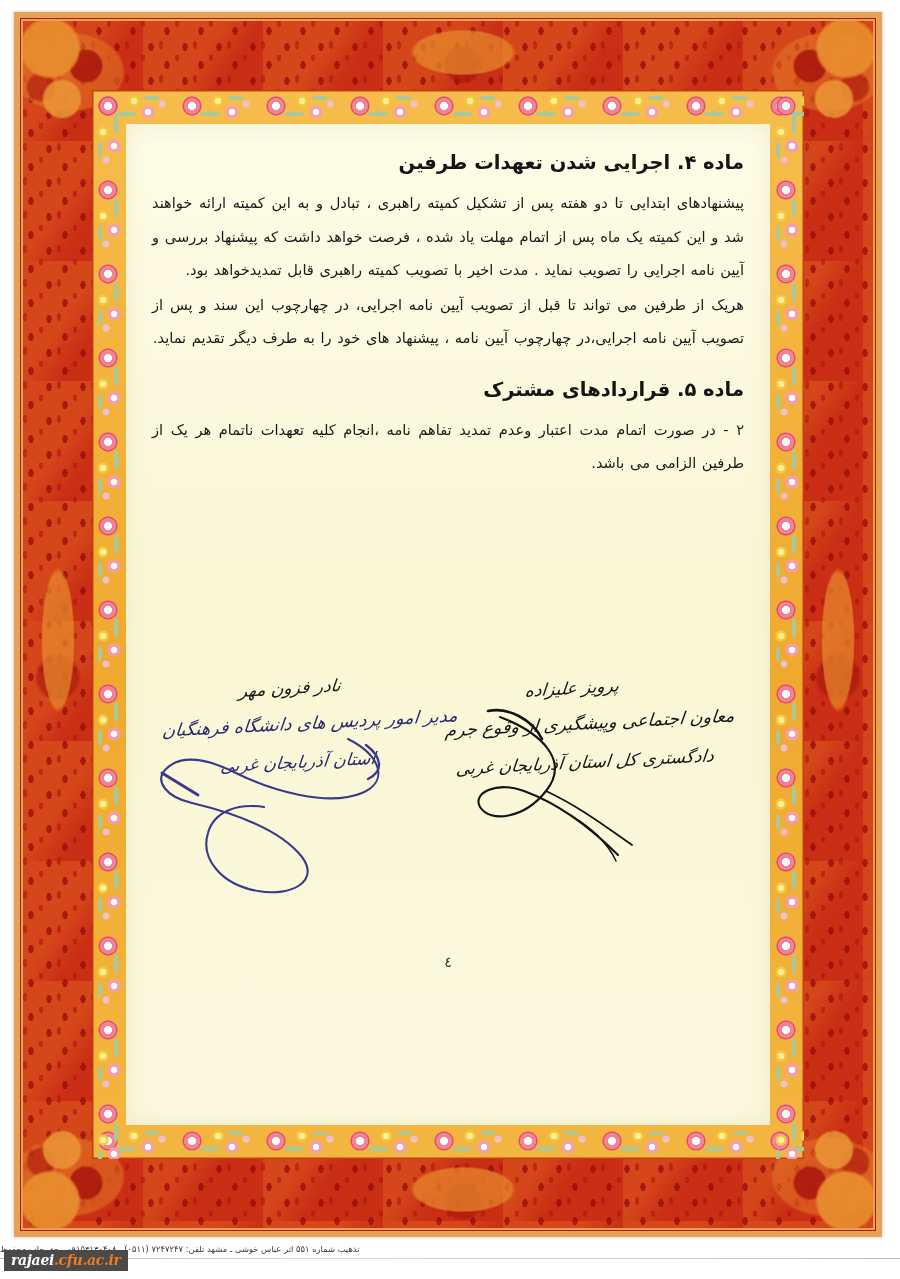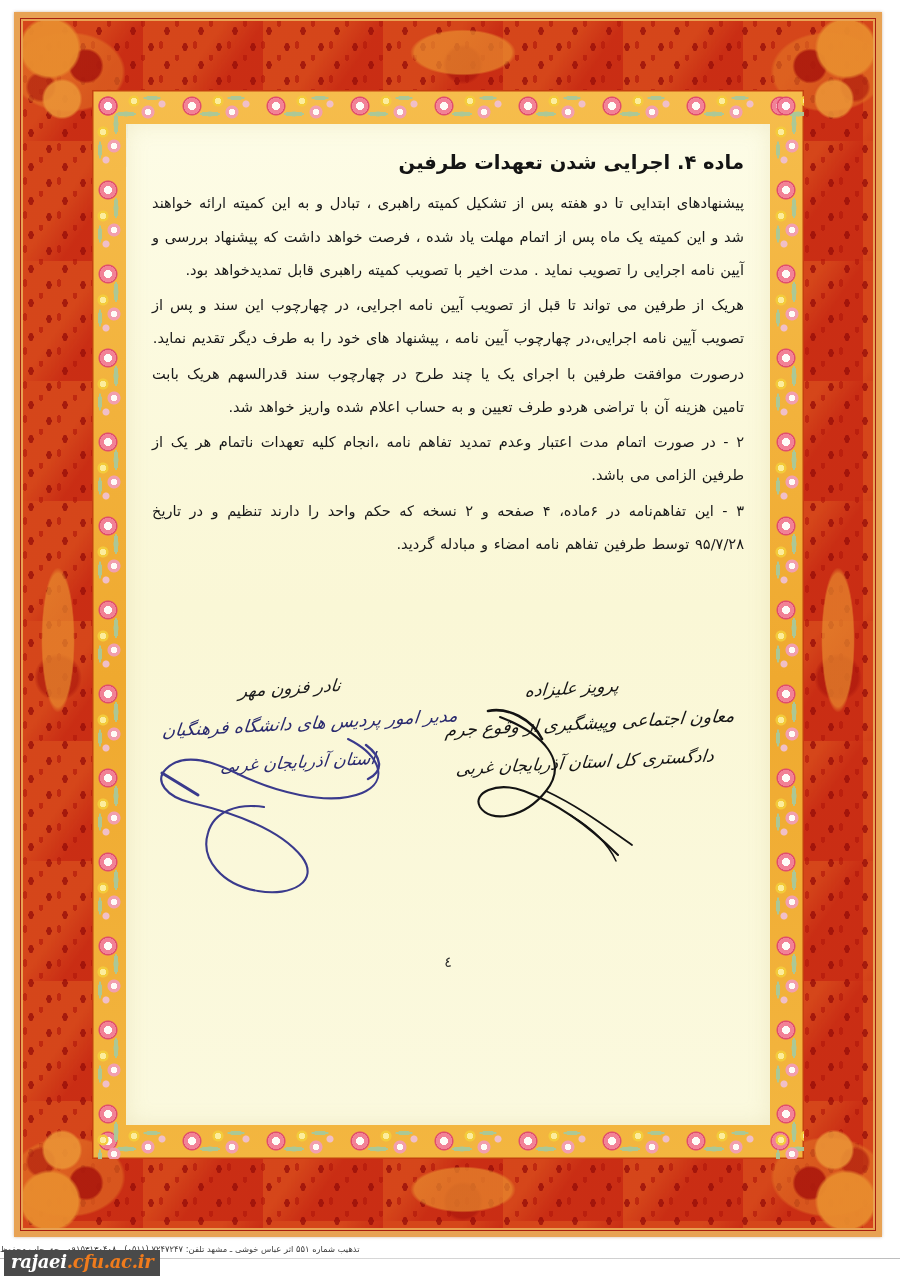--- a/index.html
+++ b/index.html
@@ -255,21 +255,21 @@
   }
   #site-watermark {
     position: absolute;
     left: 4px;
     top: 1250px;
     padding: 2px 7px 3px 7px;
     background: #4a4a4a;
     font-family: "DejaVu Serif", "Liberation Serif", serif;
     font-weight: bold;
     font-style: italic;
-    font-size: 18px;
+    font-size: 14px;
     line-height: 1.15;
     direction: ltr;
     letter-spacing: -.3px;
   }
   .wm-name   { color: #ffffff; }
   .wm-domain { color: #f07b1c; }
 </style>
 </head>
 <body>
 
@@ -297,24 +297,23 @@
     </div>
 
     <div id="paper">
 
       <div id="content">
 
         <h2 class="article-heading" id="heading-article-4">ماده ۴. اجرایی شدن تعهدات طرفین</h2>
         <p class="body-par">پیشنهادهای ابتدایی تا دو هفته پس از تشکیل کمیته راهبری ، تبادل و به این کمیته ارائه خواهند شد و این کمیته یک ماه پس از  اتمام مهلت یاد شده ، فرصت خواهد داشت که پیشنهاد بررسی و آیین نامه اجرایی را تصویب نماید . مدت اخیر با تصویب کمیته راهبری قابل تمدیدخواهد بود.</p>
         <p class="body-par">هریک از طرفین می تواند تا قبل از تصویب آیین نامه اجرایی، در چهارچوب این سند و پس از تصویب آیین نامه اجرایی،در چهارچوب آیین  نامه ، پیشنهاد های خود را به طرف دیگر تقدیم نماید.</p>
 
-        <p class="body-par">درصورت موافقت طرفین با اجرای یک یا چند طرح در چهارچوب سند قدرالسهم هریک بابت تامین هزینه آن با تراضی هردو طرف تعیین و به حساب اعلام شده واریز خواهد شد.</p>
+        <h2 class="article-heading" id="heading-article-5">ماده ۵. قراردادهای مشترک</h2>
 
         <p class="body-par">۲ - در صورت اتمام مدت اعتبار وعدم تمدید تفاهم نامه ،انجام کلیه تعهدات ناتمام هر یک از طرفین الزامی می باشد.</p>
-        <p class="body-par">۳ - این تفاهم‌نامه در ۶ماده، ۴ صفحه و ۲ نسخه که حکم واحد را دارند تنظیم و در تاریخ    ۹۵/۷/۲۸ توسط طرفین تفاهم نامه امضاء و مبادله گردید.</p>
       </div>
 
       <div id="signature-area">
 
         <div class="signature-block" id="signature-right">
           <div class="sig-name">پرویز علیزاده</div>
           <div class="sig-title">معاون اجتماعی وپیشگیری از وقوع جرم</div>
           <div class="sig-org">دادگستری کل استان آذربایجان غربی</div>
           <svg class="ink-scribble" id="ink-right" viewBox="0 0 260 180">
             <path d="M50,22 C92,38 120,66 96,96 C74,124 40,128 30,112 C22,98 46,86 74,96 C112,110 146,138 168,160" fill="none" stroke="#131313" stroke-width="2.1" stroke-linecap="round"></path>

